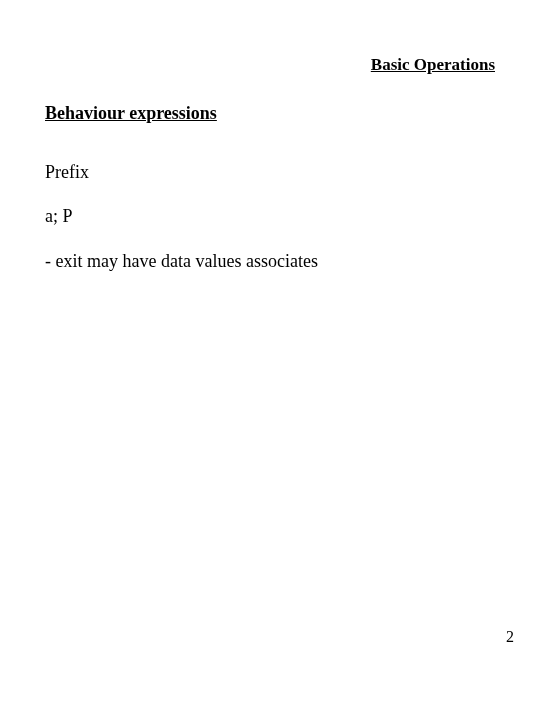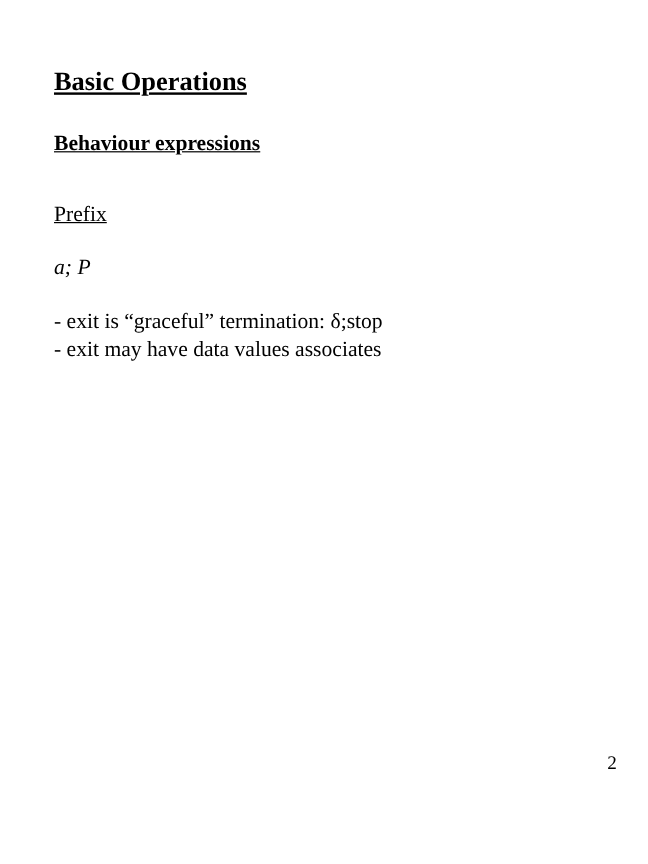--- a/index.html
+++ b/index.html
@@ -10,42 +10,40 @@
       font-family: "Times New Roman", Times, serif;
       font-size: 18px;
       color: #000;
       background: #fff;
       position: relative;
     }
     .page {
       padding: 55px 45px 40px 45px;
     }
     .title {
-      text-align: left;
+      text-align: right;
       font-weight: bold;
       text-decoration: underline;
-      font-size: 22px;
+      font-size: 17px;
       margin-bottom: 28px;
     }
     .section-heading {
       font-weight: bold;
       text-decoration: underline;
       margin-top: 24px;
       margin-bottom: 38px;
     }
     .subheading {
-      text-decoration: underline;
       margin-top: 24px;
       margin-bottom: 22px;
     }
     .para {
       margin-top: 0;
       margin-bottom: 22px;
       line-height: 1.3;
-      font-style: italic;
     }
     .bullets {
       margin-bottom: 22px;
       line-height: 1.3;
     }
     .term-row {
       margin-bottom: 22px;
     }
     .term-row span {
       display: inline-block;
@@ -66,19 +64,18 @@
 
   <div class="title">Basic Operations</div>
 
   <div class="section-heading">Behaviour expressions</div>
 
   <div class="subheading">Prefix</div>
   <div class="para">a; P</div>
 
 
   <div class="bullets">
-    <div>- exit is “graceful” termination: δ;stop</div>
     <div>- exit may have data values associates</div>
   </div>
 
 </div>
 
 <div class="page-num">2</div>
 
 </body></html>

